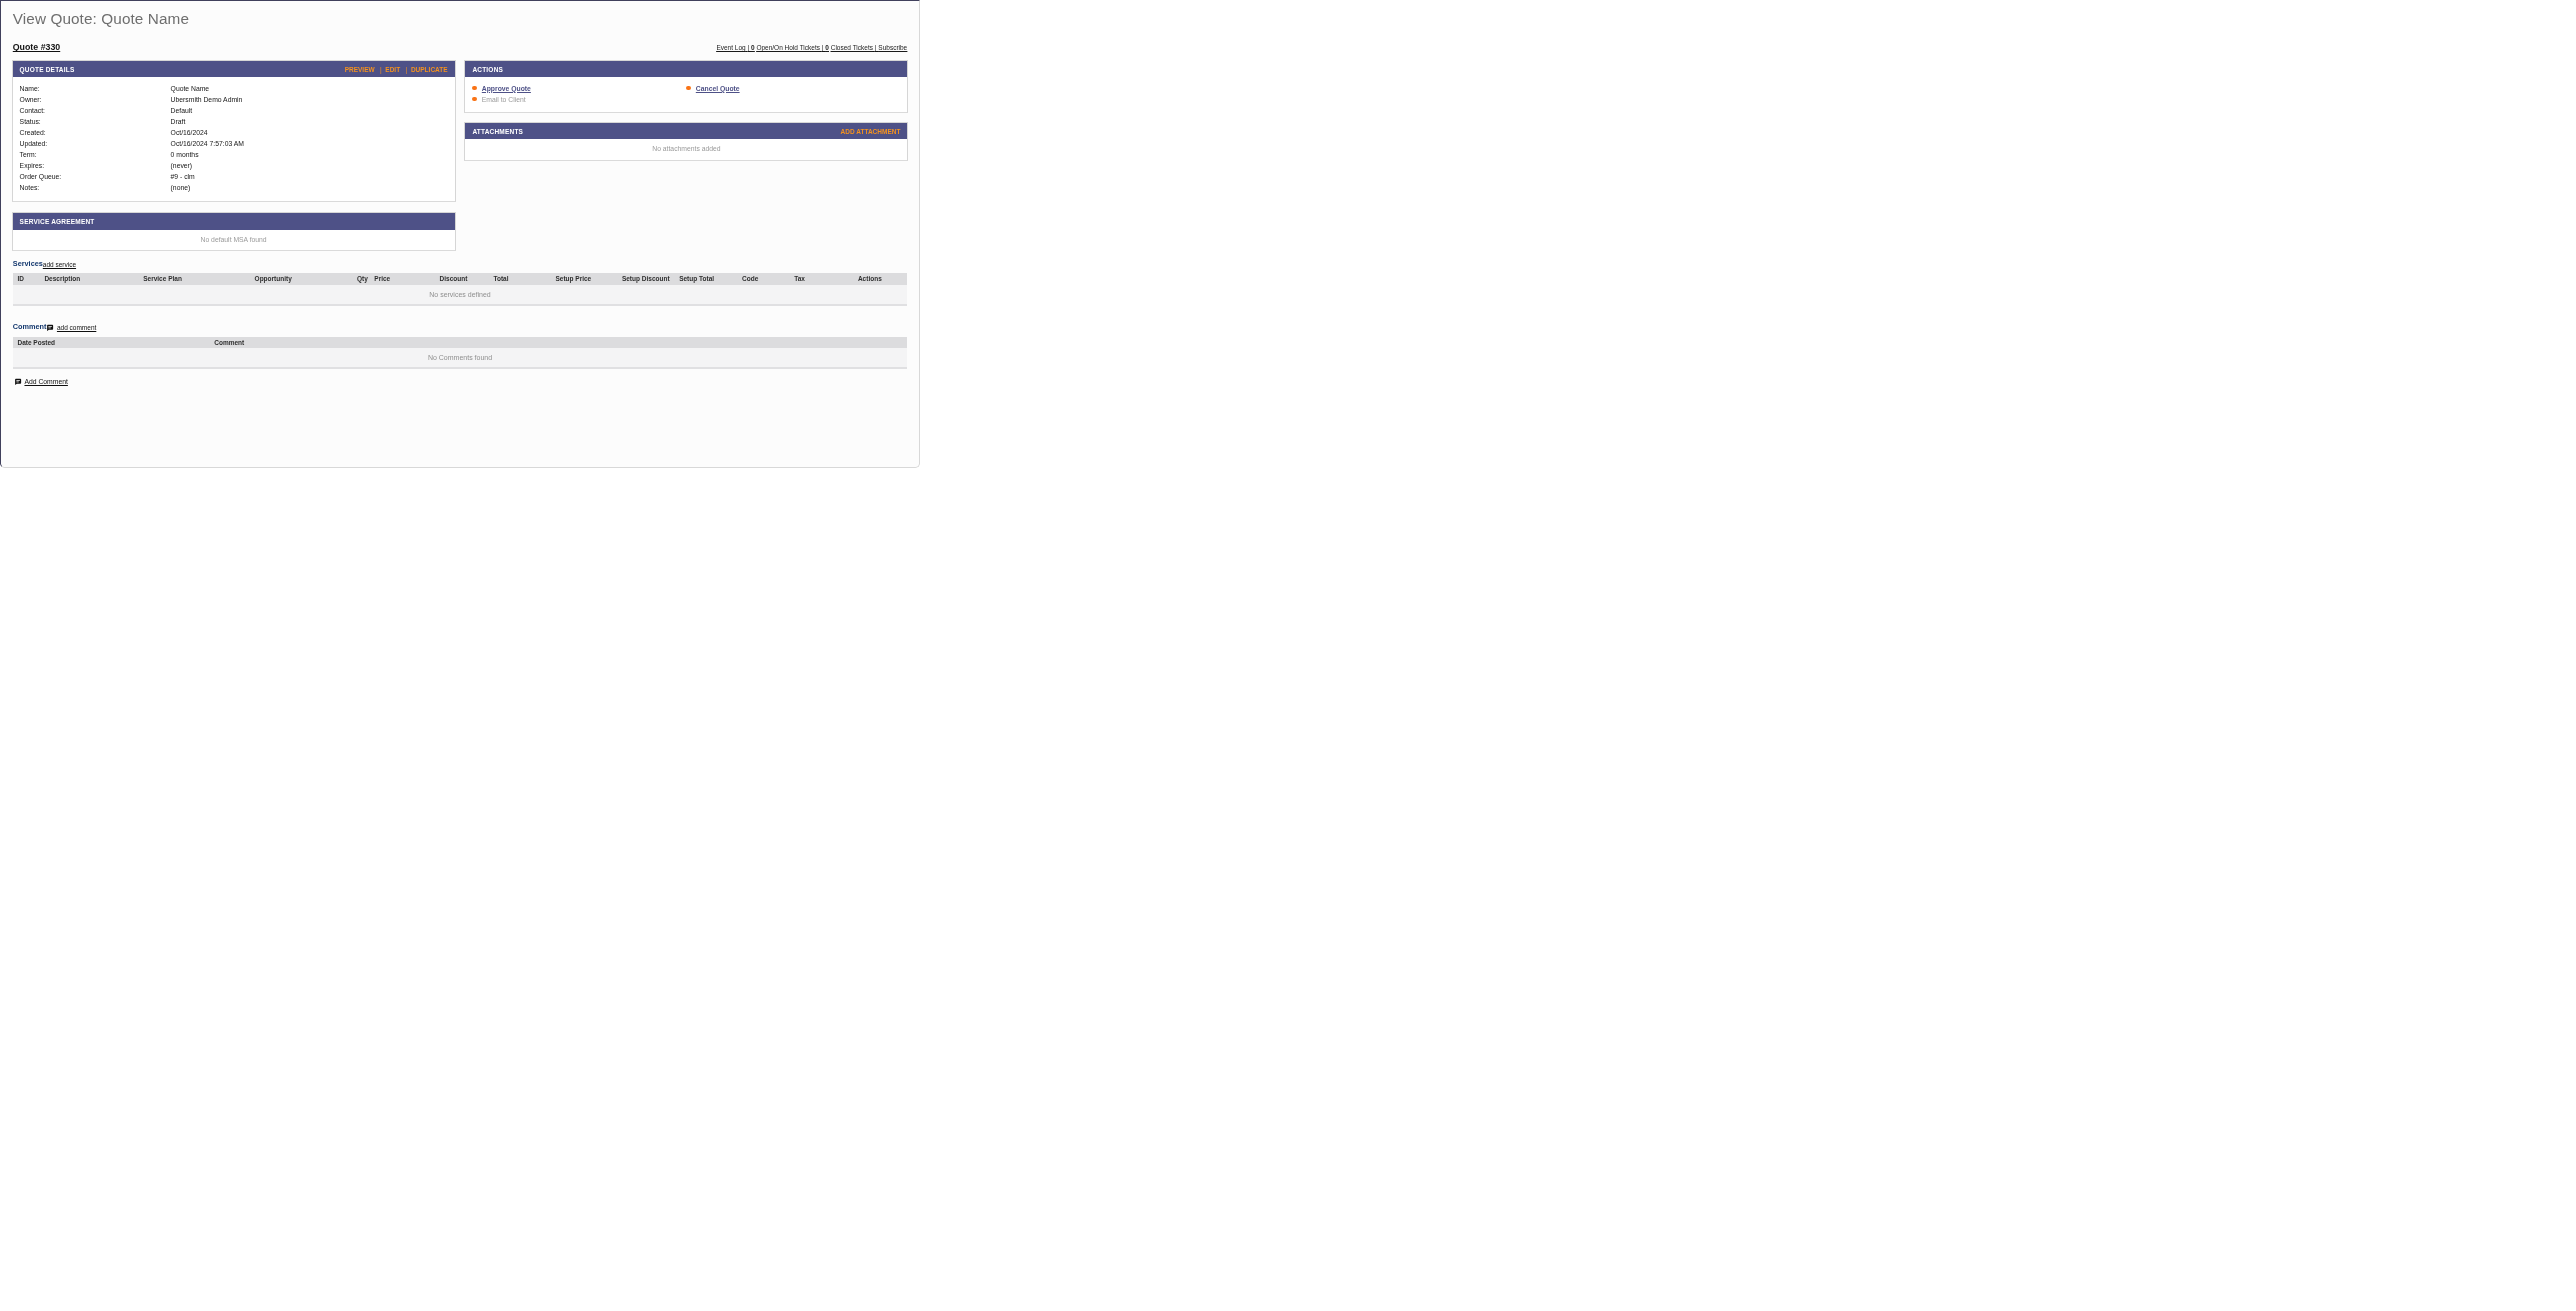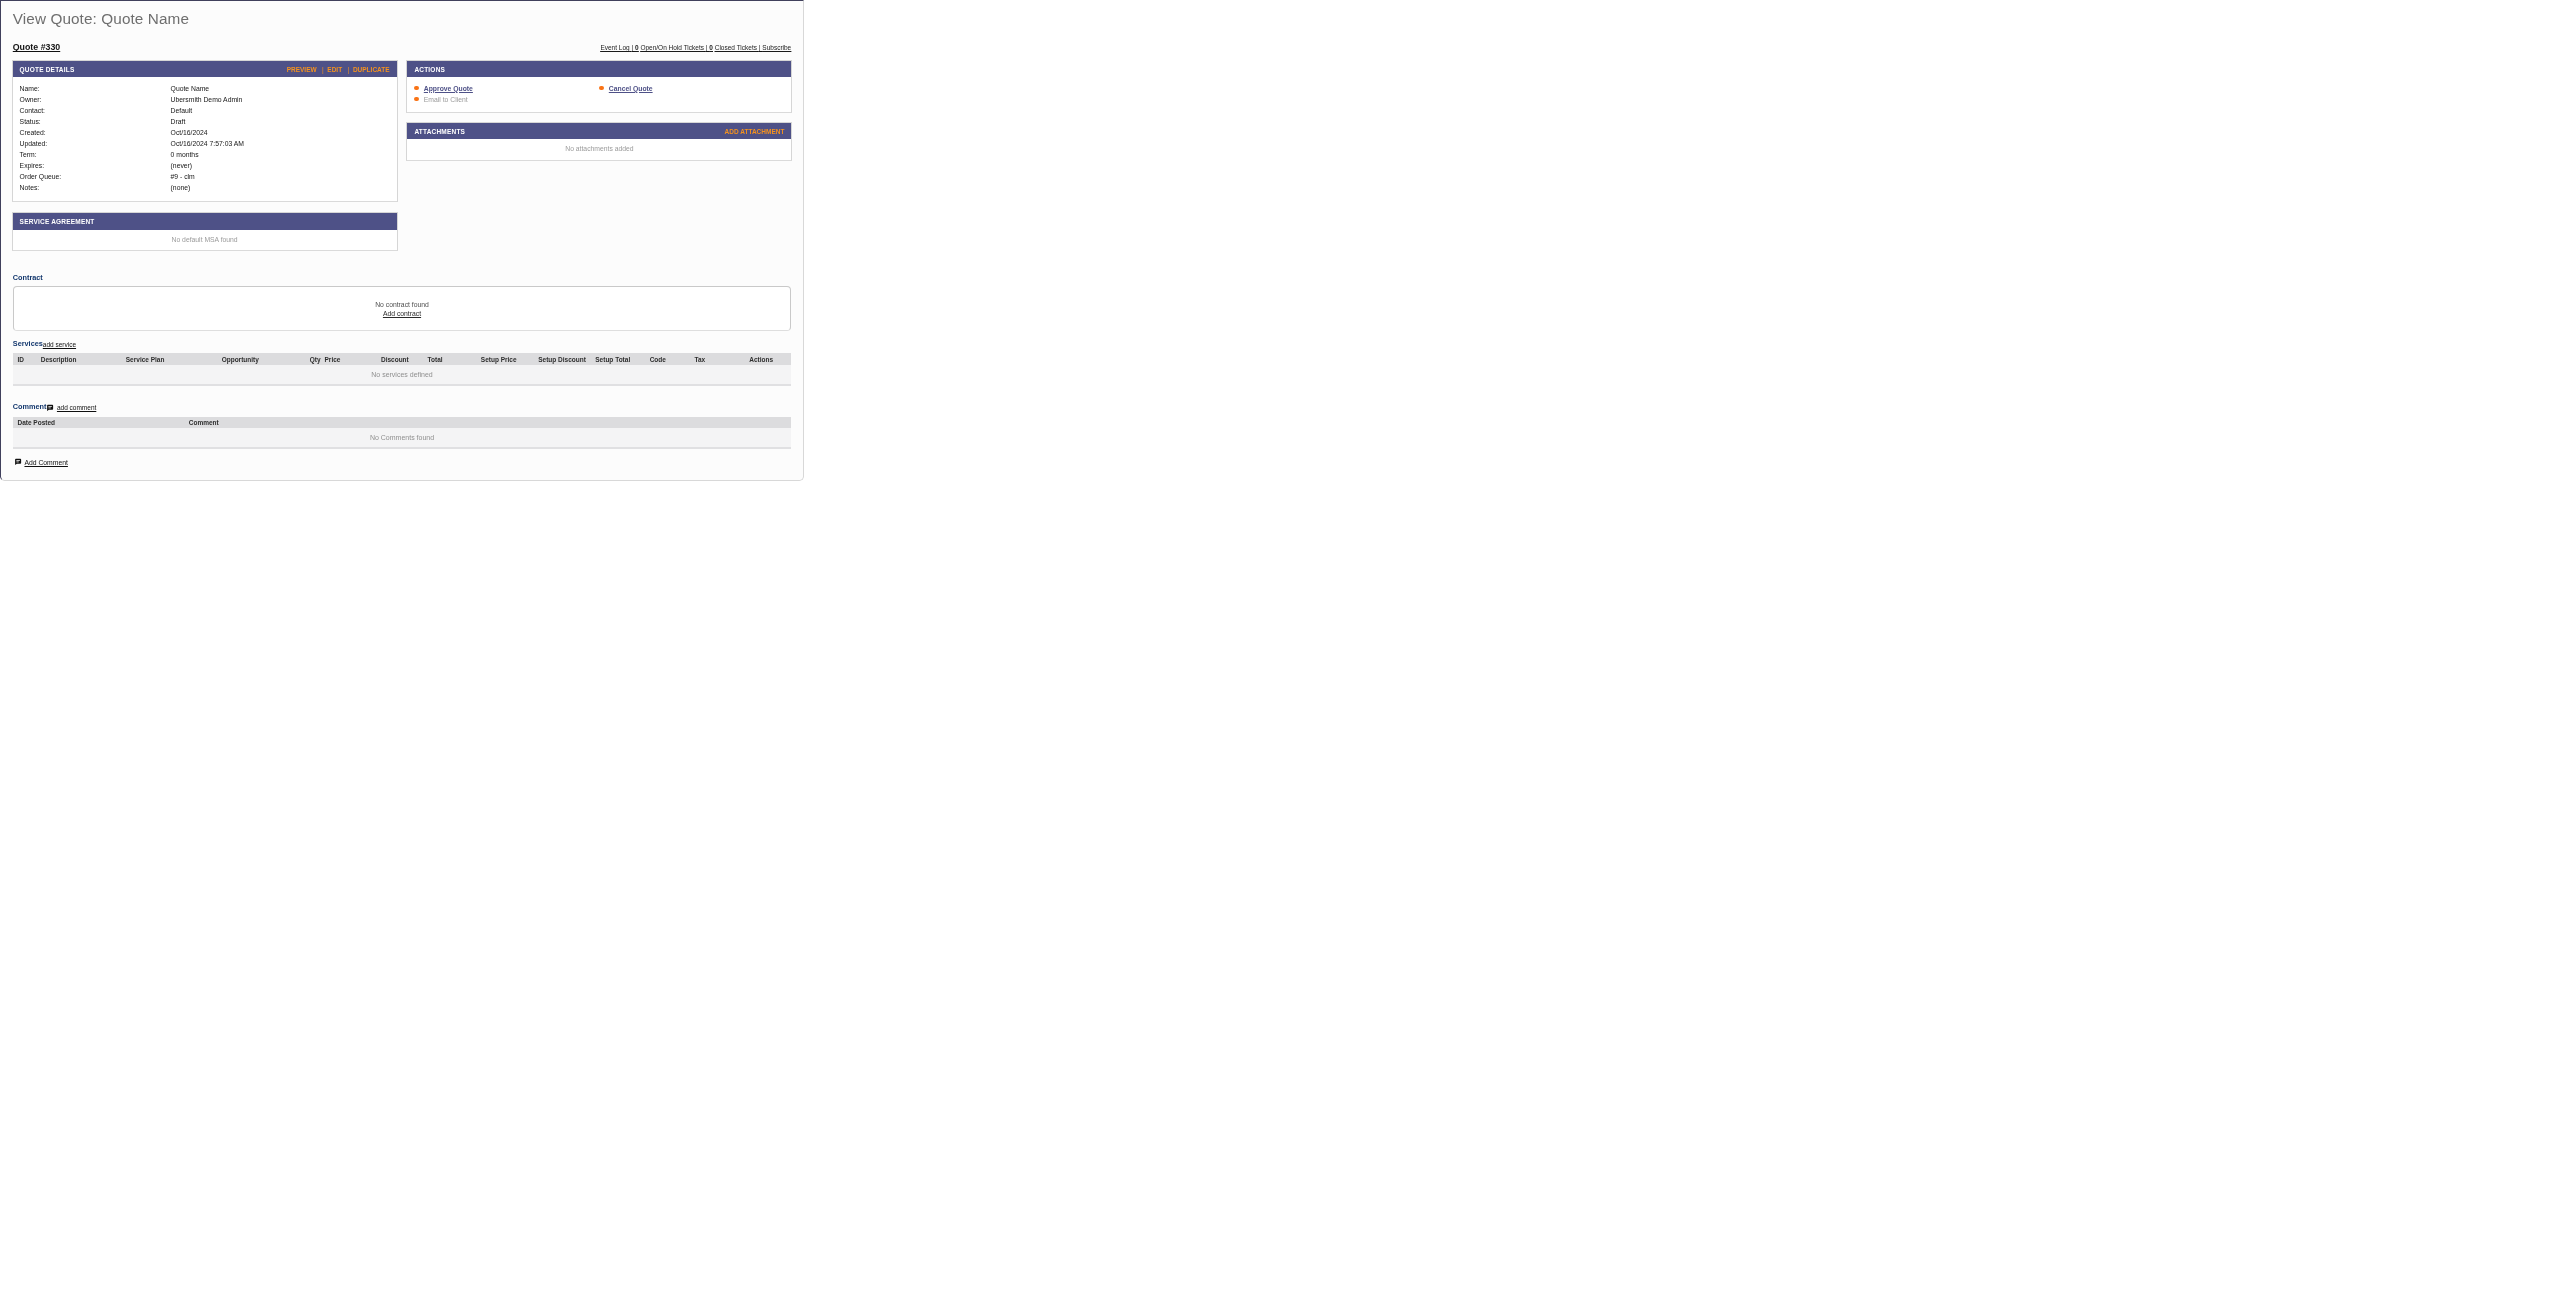--- a/index.html
+++ b/index.html
@@ -5,21 +5,21 @@
   :root{
     --purple:#4e5187;
     --orange:#f5921e;
     --bullet:#f97316;
     --navy:#14386e;
     --page-bg:#fcfcfc;
   }
   *{box-sizing:border-box;}
   body{margin:0;background:#ffffff;font-family:"Liberation Sans",sans-serif;}
   .page{
-    width:804px;min-height:468px;background:var(--page-bg);
+    width:920px;min-height:468px;background:var(--page-bg);
     border-top:1.2px solid #40405c;border-left:1.2px solid #40405c;
     border-right:1.2px solid #d8d8d8;border-bottom:1.2px solid #d8d8d8;
     border-radius:0 0 4.7px 4.7px;
     padding:7px 10.6px 14px 10.6px;color:#111;
   }
   .page-title{font-size:15.3px;font-weight:400;color:#6e6e6e;margin:2.3px 0 14px 1.2px;letter-spacing:0.1px;}
   .subheader{display:flex;justify-content:space-between;align-items:baseline;margin:0 1.2px 7.6px 1.2px;text-decoration:underline;}
   .quote-number{font-size:8.8px;font-weight:700;color:#141414;}
   .top-links{font-size:6.5px;color:#1a1a1a;white-space:nowrap;}
   .top-links .tl-item+.tl-item::before{content:" | ";text-decoration:none;color:#1a1a1a;}
@@ -228,27 +228,20 @@
           <span class="panel-header-links">
             <a href="#">ADD ATTACHMENT</a>
           </span>
         </div>
         <div class="empty-center">No attachments added</div>
       </div>
 
     </div>
   </div>
 
-  <div class="section contract-section">
-    <div class="section-h">Contract</div>
-    <div class="contract-box">
-      <span class="contract-empty">No contract found</span>
-      <a href="#" class="contract-add">Add contract</a>
-    </div>
-  </div>
 
   <div class="section services-section">
     <div class="section-row">
       <div class="section-h">Services</div>
       <a href="#" class="add-link">add service</a>
     </div>
     <table class="svc">
       <thead>
         <tr>
           <th>ID</th>

